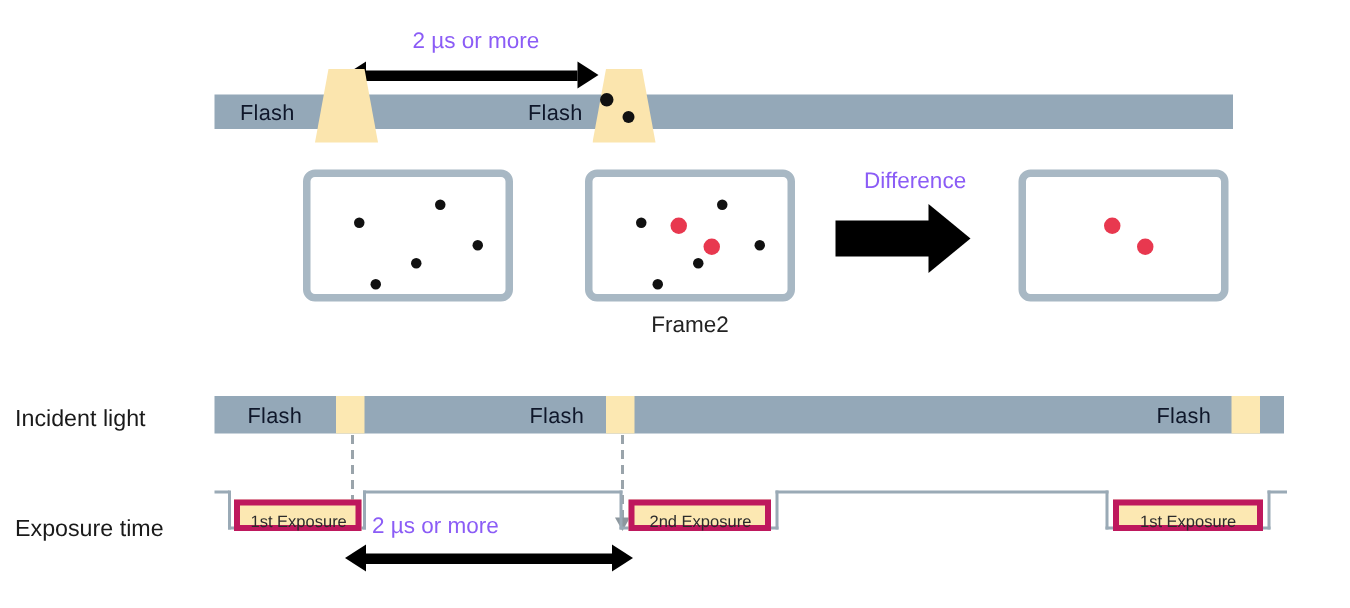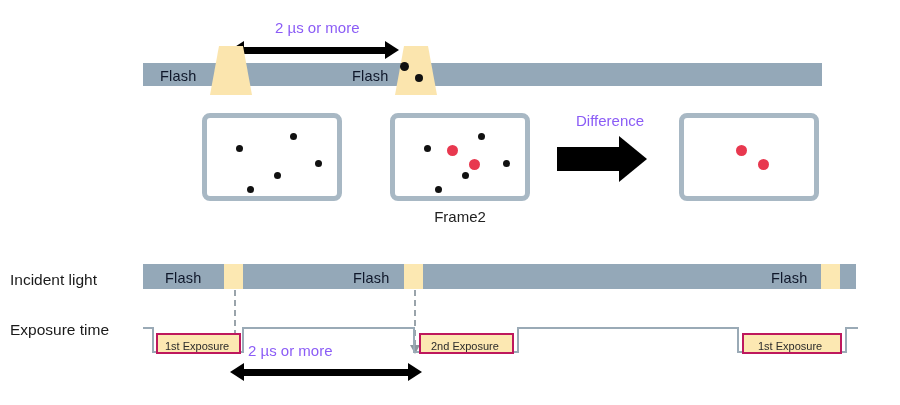--- a/index.html
+++ b/index.html
@@ -80,21 +80,21 @@
     width: 0; height: 0;
     border-top: 23px solid transparent;
     border-bottom: 23px solid transparent;
     border-left: 28px solid #000000;
   }
 
   
   .yellow-block { background: #fce8b2; }
   .expo-box {
     background: #fce8b2;
-    border: 2px solid #be185d;
+    border: 4px solid #be185d;
     box-sizing: border-box;
   }
   .wave-line { background: #9aaab6; }
 
   .dash-v {
     width: 0;
     border-left: 2px dashed #9aa4ab;
   }
   .vtip {
     width: 0; height: 0;
@@ -156,21 +156,21 @@
     <div class="abs big-tri" style="left:619px; top:136px;"></div>
   </div>
 
   <div class="abs frame-box" style="left:679px; top:113px; width:140px; height:88px;">
     <div class="abs dot dot-red" style="left:52px; top:27px; width:11px; height:11px;"></div>
     <div class="abs dot dot-red" style="left:74px; top:41px; width:11px; height:11px;"></div>
   </div>
 
   <div class="abs lbl-axis" style="left:10px; top:271px;">Incident light</div>
 
-  <div class="abs lbl-axis" style="left:10px; top:321px;">Exposure time</div>
+  <div class="abs lbl-axis" style="left:10px; top:344px;">Exposure time</div>
 
   <div class="abs gray-bar" style="left:143px; top:264px; width:713px; height:25px;"></div>
 
   <div class="abs yellow-block" style="left:224px; top:264px; width:19px; height:25px;"></div>
   <div class="abs yellow-block" style="left:404px; top:264px; width:19px; height:25px;"></div>
   <div class="abs yellow-block" style="left:821px; top:264px; width:19px; height:25px;"></div>
 
   <div class="abs flash-word" style="left:165px; top:270px;">Flash</div>
   <div class="abs flash-word" style="left:353px; top:270px;">Flash</div>
   <div class="abs flash-word" style="left:771px; top:270px;">Flash</div>

